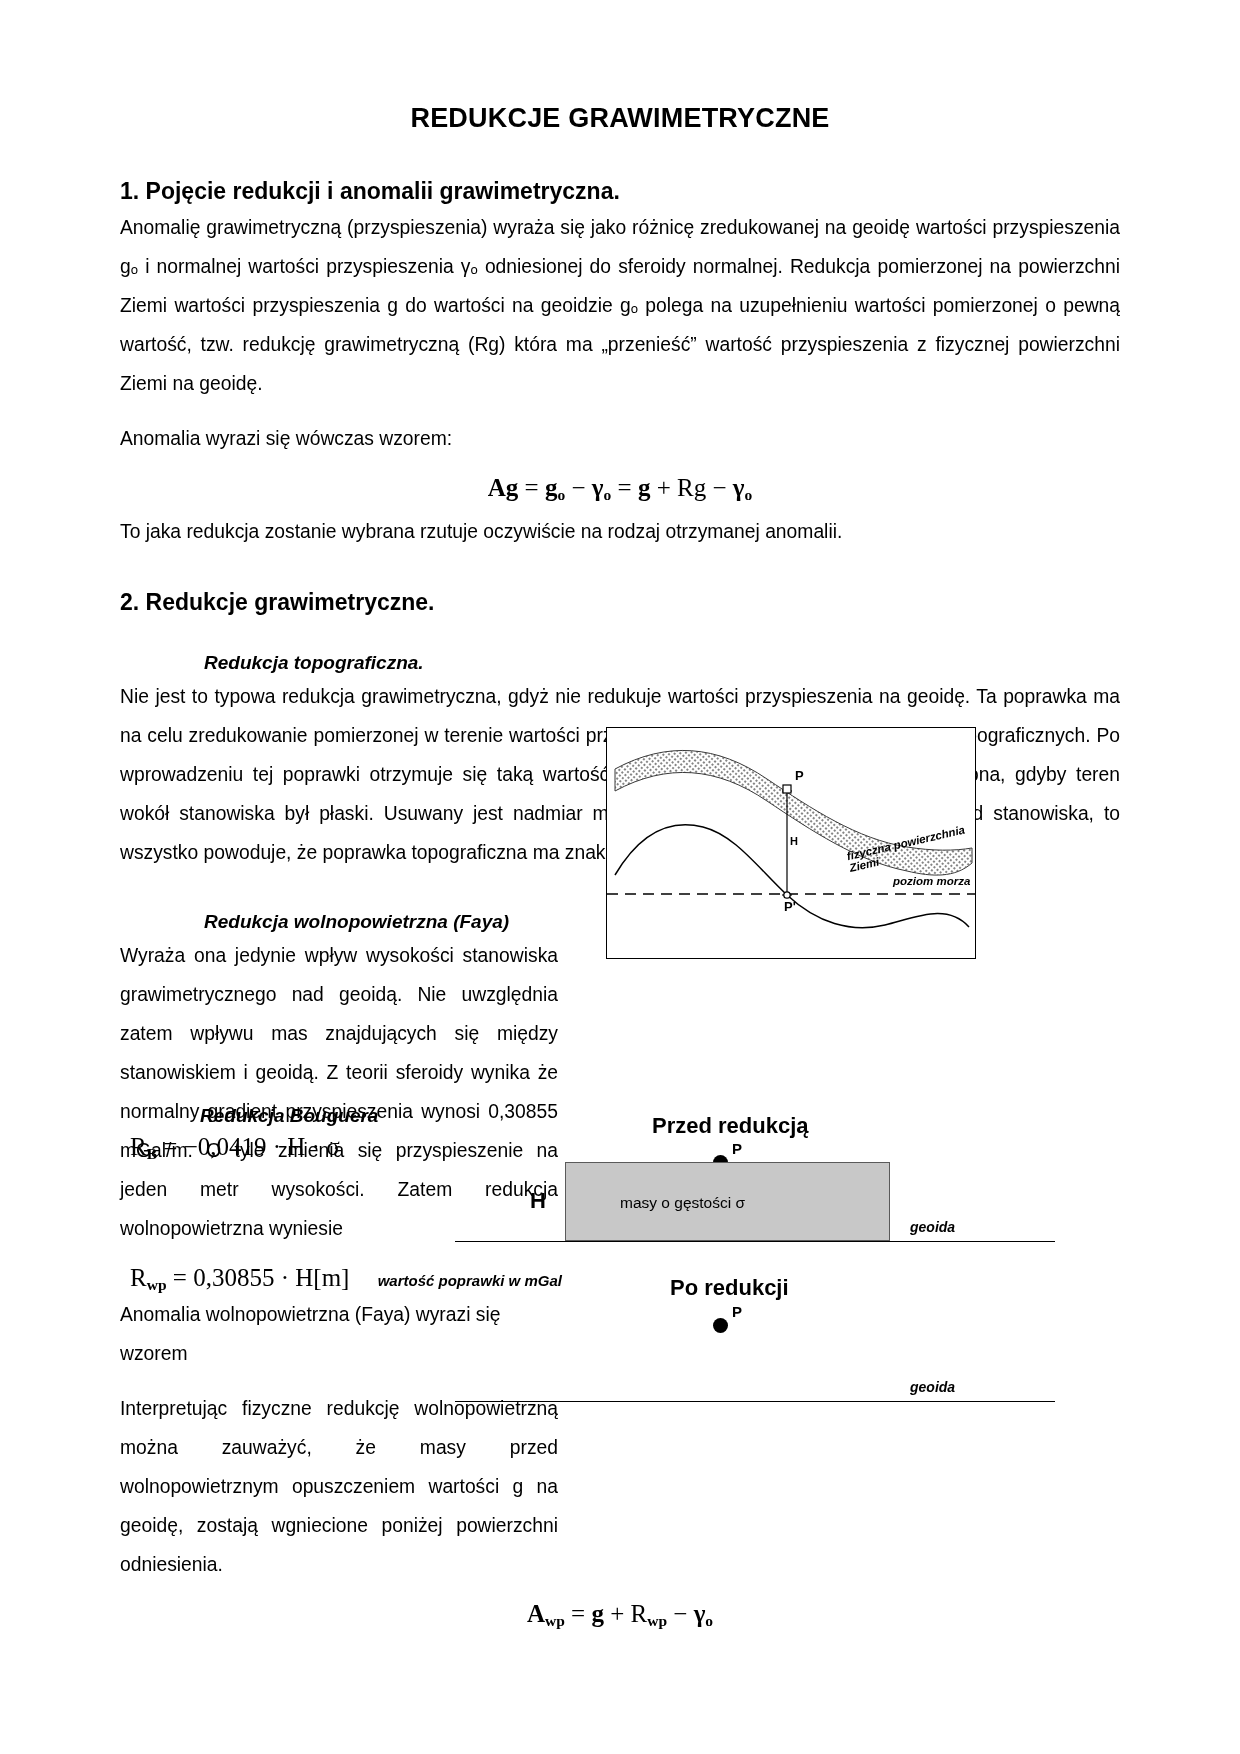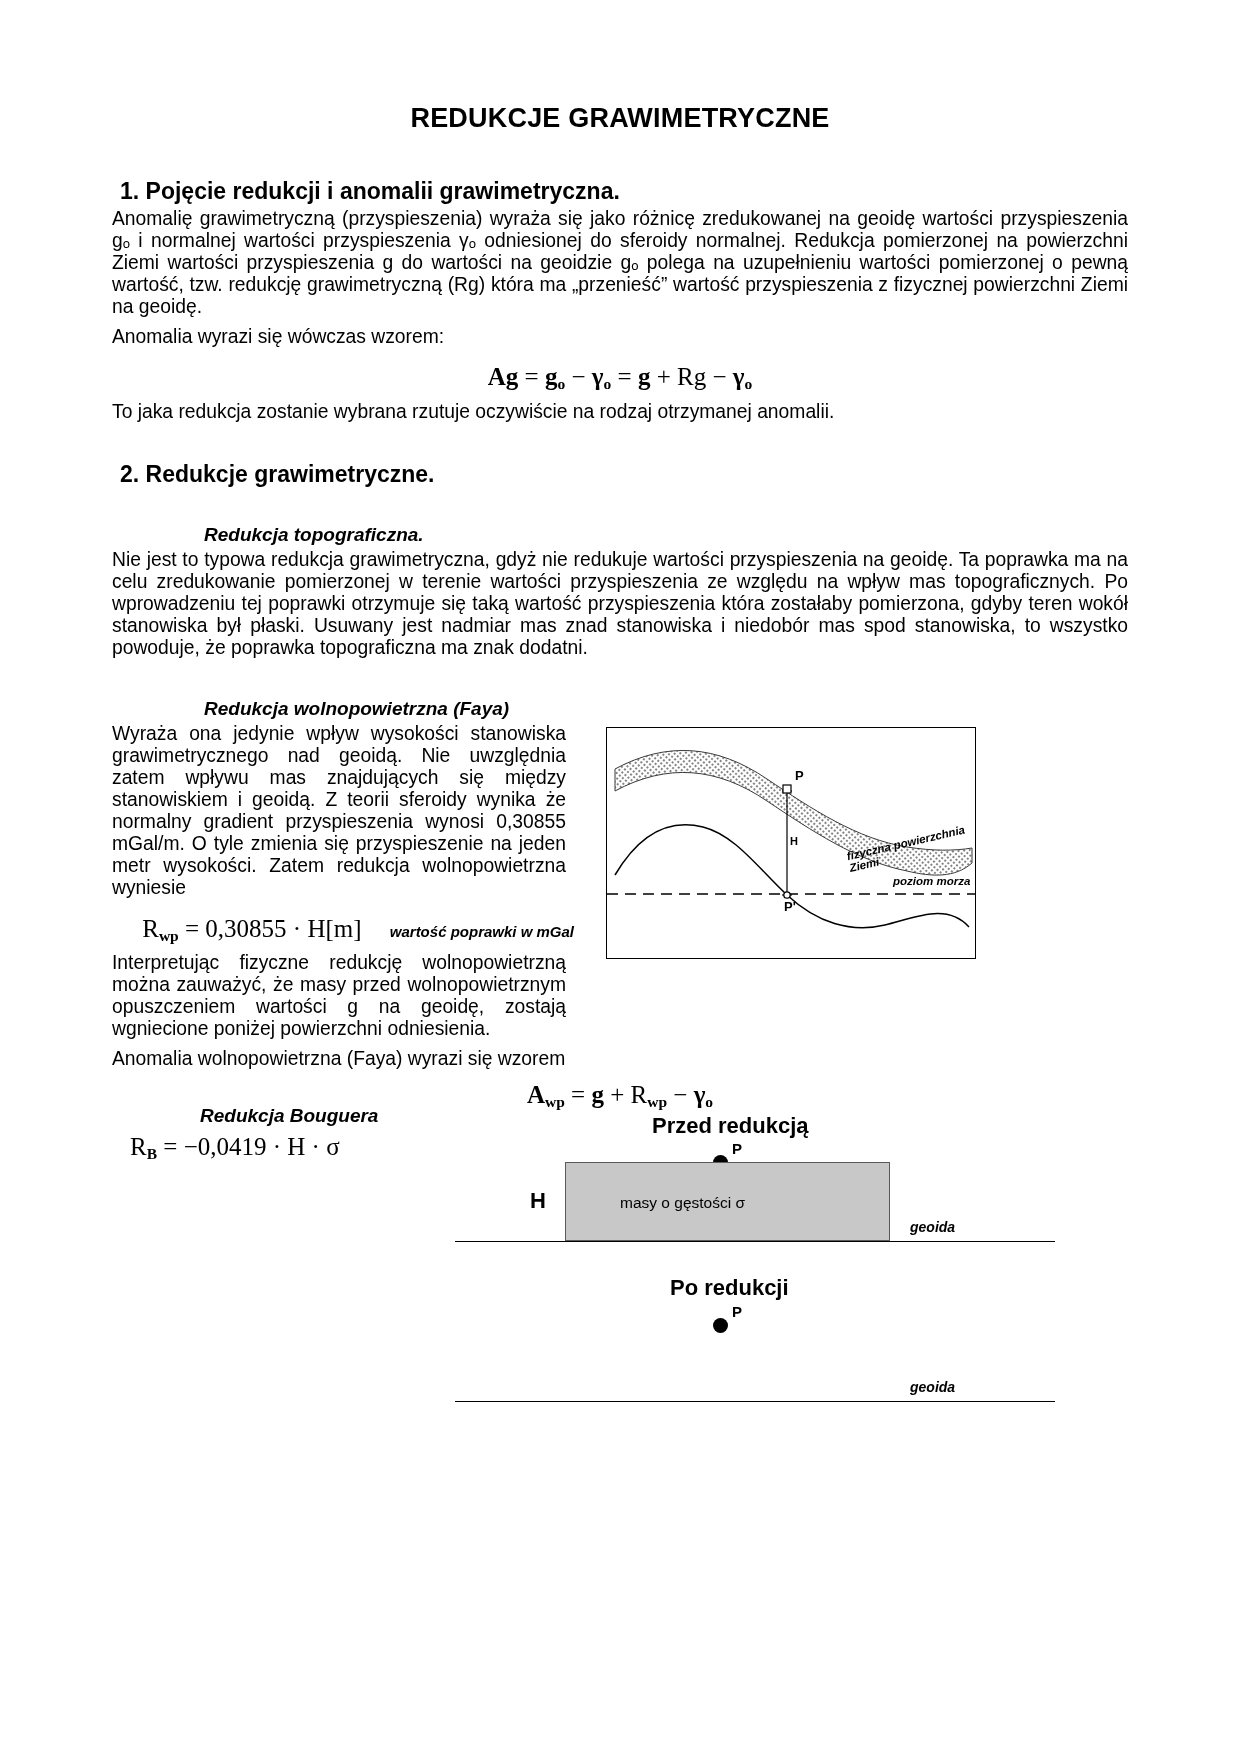--- a/index.html
+++ b/index.html
@@ -32,22 +32,22 @@
   }
   h2.section-heading {
     font-size:23px;
     font-weight:bold;
     margin:42px 0 0 16px;
     padding:0;
     letter-spacing:0px;
   }
   p.body-text {
     font-size:19.3px;
-    line-height:22px;
-    margin:8px;
+    line-height:39px;
+    margin:16px;
     padding:0;
     text-align:justify;
     text-justify:inter-word;
   }
   p.body-text.nojust { text-align:left; }
   .sub-heading {
     font-size:19px;
     font-weight:bold;
     font-style:italic;
     margin:0;
@@ -186,27 +186,27 @@
     <h2 class="section-heading" style="margin-top:38px;">2. Redukcje grawimetryczne.</h2>
 
     <div class="sub-heading" style="margin-top:36px; margin-left:100px;">Redukcja topograficzna.</div>
 
     <p class="body-text" style="margin-top:3px;">Nie jest to typowa redukcja grawimetryczna, gdyż nie redukuje wartości przyspieszenia na geoidę. Ta poprawka ma na celu zredukowanie pomierzonej w terenie wartości przyspieszenia ze względu na wpływ mas topograficznych. Po wprowadzeniu tej poprawki otrzymuje się taką wartość przyspieszenia która zostałaby pomierzona, gdyby teren wokół stanowiska był płaski. Usuwany jest nadmiar mas znad stanowiska i niedobór mas spod stanowiska, to wszystko powoduje, że poprawka topograficzna ma znak dodatni.</p>
 
     <div style="position:relative; margin-top:39px; width:470px;">
       <div class="sub-heading" style="margin-left:100px;">Redukcja wolnopowietrzna (Faya)</div>
       <p class="body-text" style="margin-top:3px;">Wyraża ona jedynie wpływ wysokości stanowiska grawimetrycznego nad geoidą. Nie uwzględnia zatem wpływu mas znajdujących się między stanowiskiem i geoidą.  Z teorii sferoidy wynika że normalny gradient przyspieszenia wynosi 0,30855 mGal/m. O tyle zmienia się przyspieszenie na jeden metr wysokości. Zatem redukcja wolnopowietrzna wyniesie</p>
 
-      <div class="formula" style="text-align:right; margin-top:16px; margin-left:14px;">
+      <div class="formula" style="text-align:center; margin-top:16px; margin-left:14px;">
         R<sub>wp</sub>&nbsp;=&nbsp;0,30855&nbsp;·&nbsp;H[m]
         <span class="note" style="margin-left:22px;">wartość poprawki w mGal</span>
       </div>
 
+      <p class="body-text nojust" style="margin-top:0px;">Anomalia wolnopowietrzna (Faya) wyrazi się wzorem</p>
       <p class="body-text" style="margin-top:6px;">Interpretując fizyczne redukcję wolnopowietrzną można zauważyć, że masy przed wolnopowietrznym opuszczeniem wartości g na geoidę, zostają wgniecione poniżej powierzchni odniesienia.</p>
-      <p class="body-text nojust" style="margin-top:0px;">Anomalia wolnopowietrzna (Faya) wyrazi się wzorem</p>
     </div>
 
     <div class="formula" style="margin-top:11px;">
       <span class="bld">A</span><sub>wp</sub>&nbsp;=&nbsp;<span class="bld">g</span>&nbsp;+&nbsp;R<sub>wp</sub>&nbsp;−&nbsp;<span class="bld">γ</span><sub>o</sub>
     </div>
 
   </div>
 
   <div class="fig-faya">
     <div class="topline"></div>

